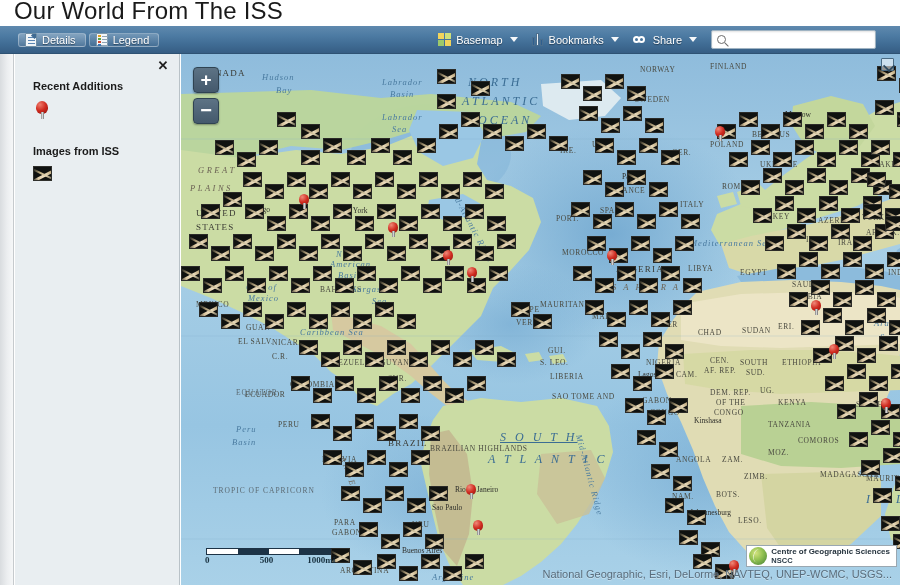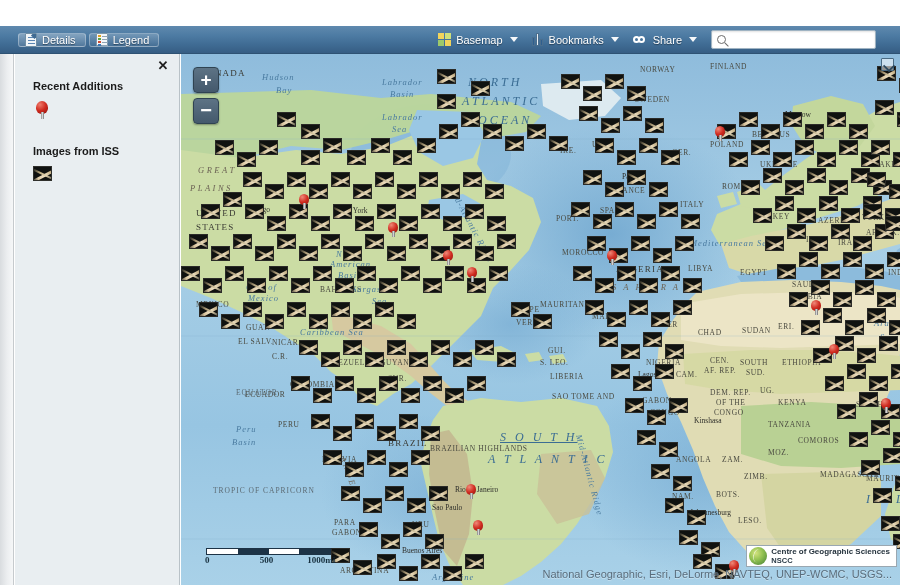--- a/index.html
+++ b/index.html
@@ -238,20 +238,23 @@
   .pmk .ph { position:absolute;left:0;top:0;width:10px;height:11px;border-radius:50% 50% 45% 45%;
              background: radial-gradient(circle at 33% 28%, #f08878 0%, #cf2b20 50%, #8d1410 100%); }
   .pmk .pn { position:absolute;left:4px;top:9px;width:2.5px;height:6px;
              background: linear-gradient(to right,#7e7e7e,#d2d2d2,#646464); }
 </style>
 </head>
 <body>
 
 <div id="app">
 
+  <div class="titlebar">
+    <div class="app-title">Our World From The ISS</div>
+  </div>
 
   <div class="toolbar">
     <div class="tb-left">
       <div class="tab active">
         <span class="ico ico-doc"></span>
         <span>Details</span>
       </div>
       <div class="tab">
         <span class="ico ico-legend">
           <i></i>

